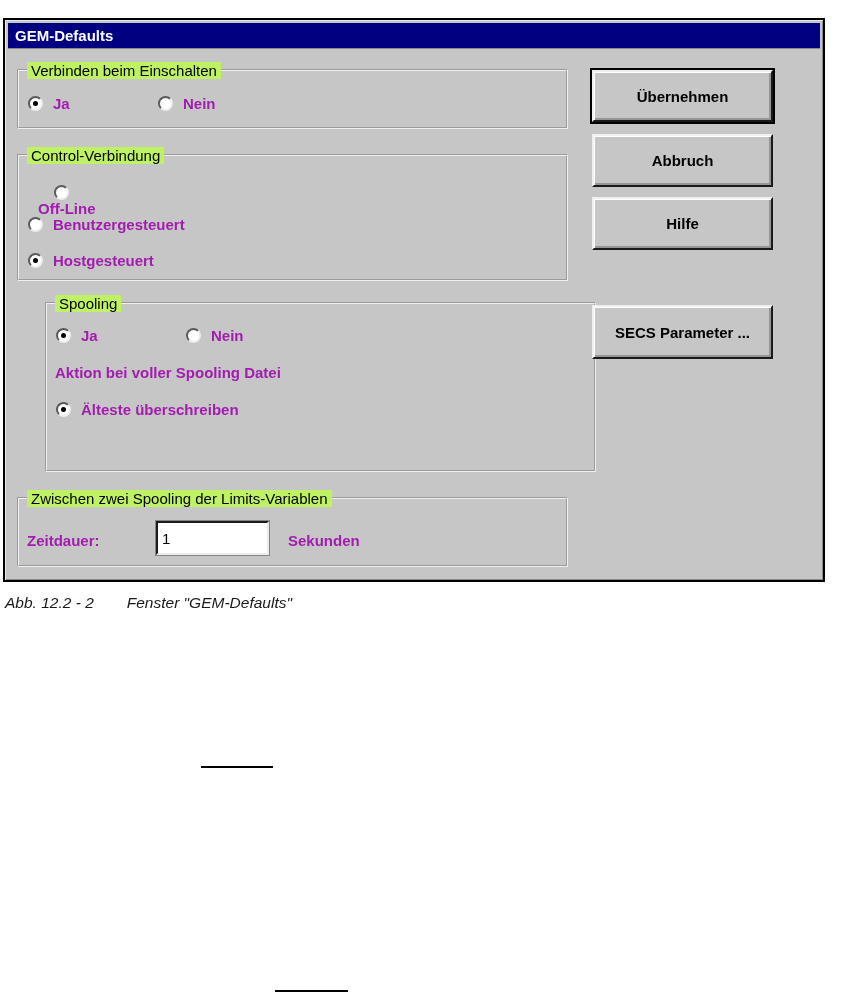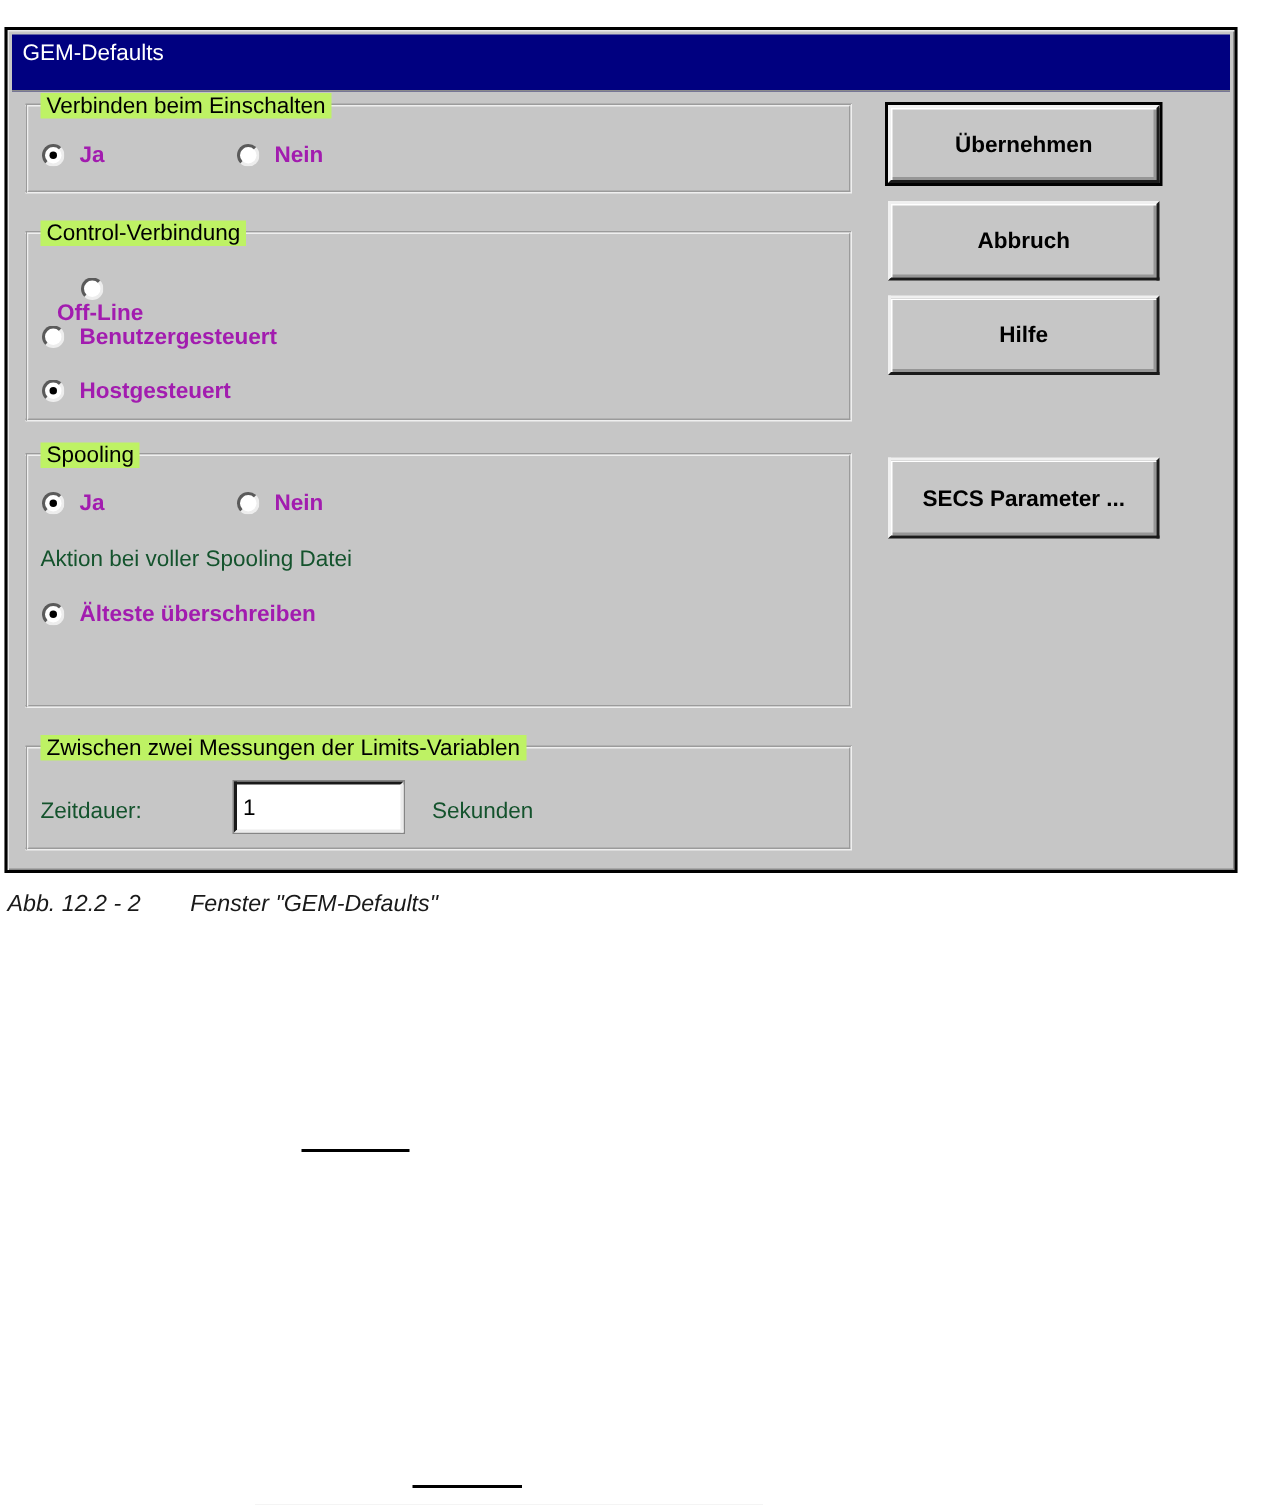--- a/index.html
+++ b/index.html
@@ -8,22 +8,22 @@
     position:relative; width:850px; height:1003px; background:#ffffff;
     font-family:"Liberation Sans", sans-serif; overflow:hidden;
   }
   
   .window {
     position:absolute; left:3px; top:18px; width:822px; height:564px;
     background:#c6c6c6; border:2px solid #000;
     box-shadow: inset 1px 1px 0 #e8e8e8, inset -1px -1px 0 #8a8a8a;
   }
   .titlebar {
-    position:absolute; left:3px; top:3px; right:3px; height:38px;
-    background:#000080; color:#fff; font-weight:normal; font-size:15px;
+    position:absolute; left:3px; top:3px; right:3px; height:26px;
+    background:#000080; color:#fff; font-weight:bold; font-size:15px;
     line-height:26px; padding-left:7px;
     border-bottom:1px solid #8a8a8a;
   }
   
   .groupbox {
     position:absolute; left:12px; width:551px;
     border:2px groove #efefef;
   }
   .group-label {
     position:absolute; top:-9px; left:8px; background:#bef264;
@@ -34,21 +34,21 @@
   .radio {
     display:inline-block; width:15px; height:15px; border-radius:50%;
     background:#fff; border:2px solid; border-color:#5a5a5a #ededed #ededed #5a5a5a;
     flex:0 0 auto;
   }
   .radio.checked::after {
     content:""; display:block; width:5px; height:5px; margin:3px;
     border-radius:50%; background:#000;
   }
   .radio-label { margin-left:10px; font-size:15px; font-weight:bold; color:#a21caf; white-space:nowrap; }
-  .static-label { position:absolute; font-size:15px; font-weight:normal; color:#14532d; white-space:nowrap; }
+  .static-label { position:absolute; font-size:15px; font-weight:bold; color:#a21caf; white-space:nowrap; }
   
   .btn {
     position:absolute; left:587px; width:181px;
     background:#c6c6c6; font-family:"Liberation Sans", sans-serif;
     font-size:15px; font-weight:bold; color:#000;
     border:2px solid; border-color:#f0f0f0 #1a1a1a #1a1a1a #f0f0f0;
     box-shadow: inset 1px 1px 0 #fff, inset -2px -2px 0 #969696;
     display:flex; align-items:center; justify-content:center; cursor:pointer;
   }
   .btn.default { box-shadow: inset 1px 1px 0 #fff, inset -2px -2px 0 #969696, 0 0 0 2px #000; }
@@ -102,39 +102,39 @@
       <div class="radio-row" style="left:9px; top:60px;">
         <span class="radio"></span>
         <span class="radio-label">Benutzergesteuert</span>
       </div>
       <div class="radio-row" style="left:9px; top:96px;">
         <span class="radio checked"></span>
         <span class="radio-label">Hostgesteuert</span>
       </div>
     </div>
 
-    <div class="groupbox" style="top:282px; height:170px;">
+    <div class="groupbox" style="top:282px; height:170px;margin-left:28px;">
       <span class="group-label">Spooling</span>
       <div class="radio-row" style="left:9px; top:23px;">
         <span class="radio checked"></span>
         <span class="radio-label">Ja</span>
       </div>
       <div class="radio-row" style="left:139px; top:23px;">
         <span class="radio"></span>
         <span class="radio-label">Nein</span>
       </div>
       <div class="static-label" style="left:8px; top:60px;">Aktion bei voller Spooling Datei</div>
       <div class="radio-row" style="left:9px; top:97px;">
         <span class="radio checked"></span>
         <span class="radio-label">Älteste überschreiben</span>
       </div>
     </div>
 
     <div class="groupbox" style="top:477px; height:70px;">
-      <span class="group-label">Zwischen zwei Messungen der Limits-Variablen</span>
+      <span class="group-label">Zwischen zwei Spooling der Limits-Variablen</span>
       <div class="static-label" style="left:8px; top:33px;">Zeitdauer:</div>
       <input class="text-input" style="left: 137px; top: 22px; width: 113px; height: 34px;" value="1">
       <div class="static-label" style="left:269px; top:33px;">Sekunden</div>
     </div>
 
     <button class="btn default" style="top:50px; height:52px;">
       <span>Übernehmen</span>
     </button>
     <button class="btn" style="top:114px; height:53px;">
       <span>Abbruch</span>

